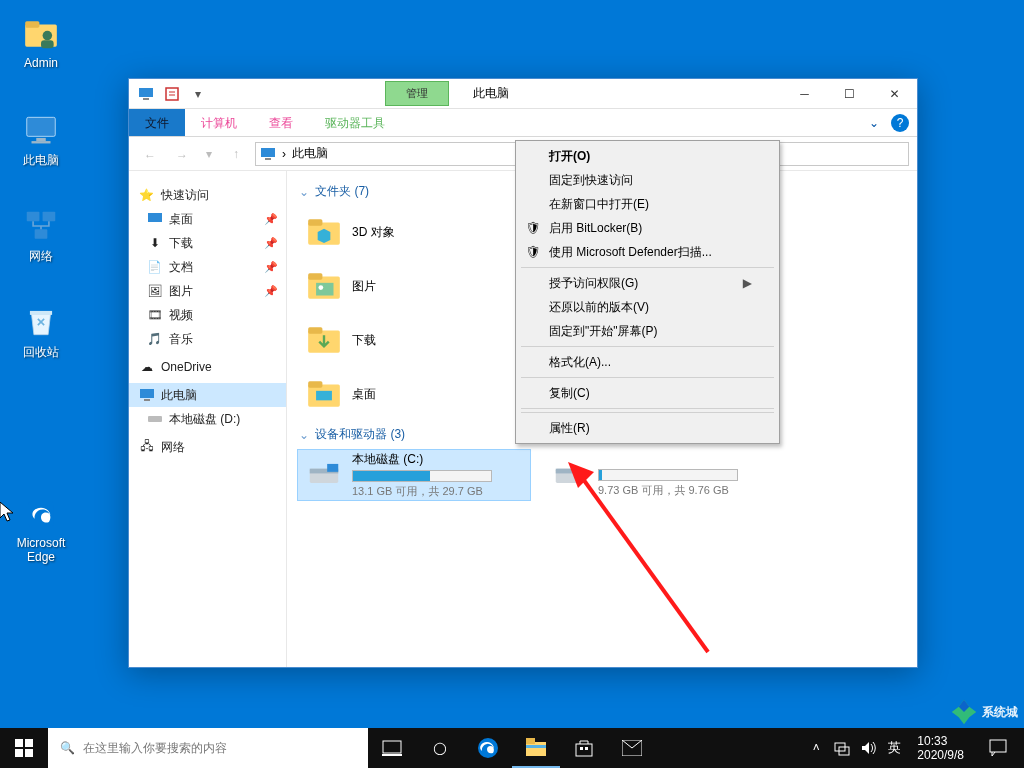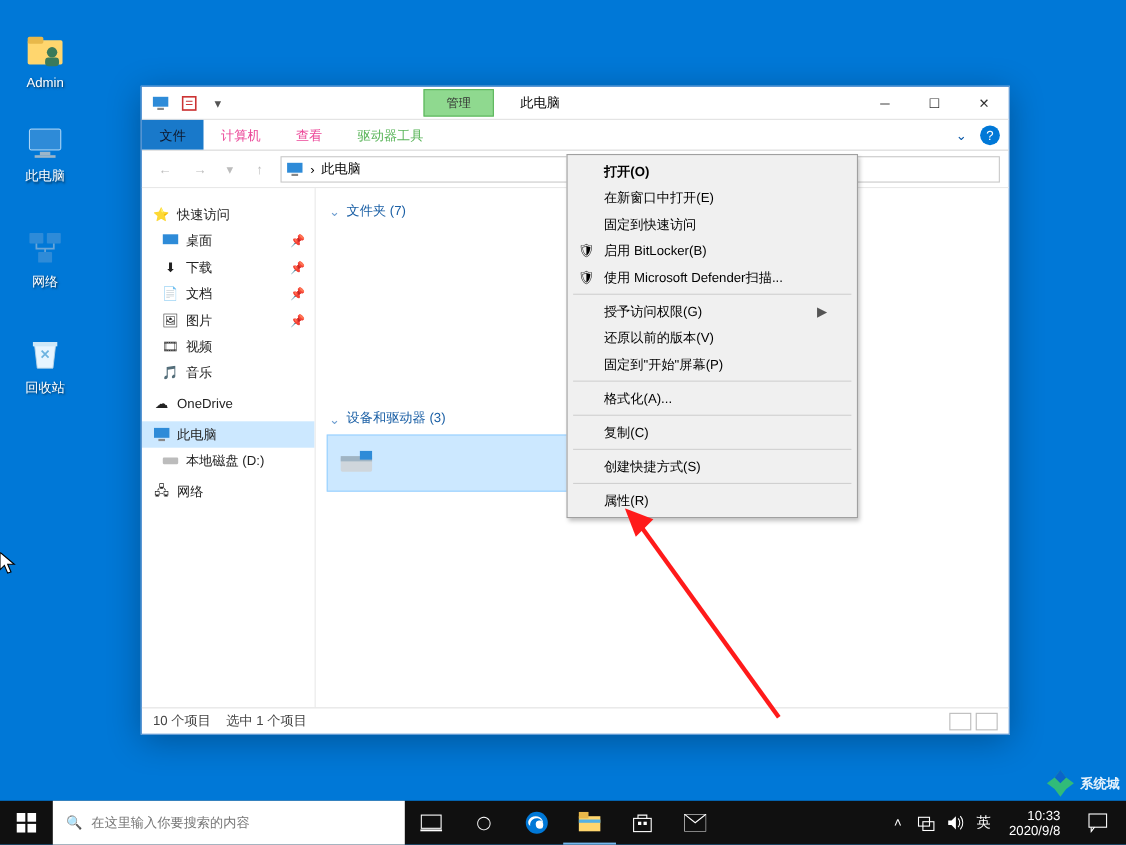--- a/index.html
+++ b/index.html
@@ -73,37 +73,37 @@
 .cm-sep { height: 1px; background: #d0d0d0; margin: 3px 2px; }
 
 
 .arrow-ann { position: absolute; left: 568px; top: 462px; width: 200px; height: 200px; z-index: 60; pointer-events: none; }
 
 
 .taskbar { position: absolute; left: 0; right: 0; bottom: 0; height: 40px; background: #101010; display: flex; align-items: stretch; color: #fff; }
 .tb-btn { width: 48px; display: flex; align-items: center; justify-content: center; color: #fff; }
 .tb-search { width: 320px; background: #fff; display: flex; align-items: center; gap: 8px; padding: 0 12px; color: #777; }
 .tb-tray { margin-left: auto; display: flex; align-items: center; gap: 8px; padding: 0 6px; }
-.tb-time { text-align: right; font-size: 11px; line-height: 1.2; padding: 0 6px; }
+.tb-time { text-align: left; font-size: 11px; line-height: 1.2; padding: 0 6px; }
 .tray-ico { width: 18px; height: 18px; display: flex; align-items: center; justify-content: center; }
 .ime { font-size: 13px; }
 .notif { width: 40px; display: flex; align-items: center; justify-content: center; }
 
 
 .watermark { position: absolute; right: 6px; bottom: 42px; color: #fff; font-size: 20px; font-weight: bold; opacity: .9; display: flex; align-items: center; gap: 4px; }
 .watermark .logo { width: 28px; height: 28px; }
 
 .cursor { position: absolute; left: 0px; top: 502px; width: 16px; height: 22px; z-index: 100; }
 </style>
 </head>
 <body>
 
 <div class="desktop">
 
-  <div class="desktop-icon" style="left:4px;top:26px">
+  <div class="desktop-icon" style="left:4px;top:14px">
     <div class="ico">
         <svg viewBox="0 0 48 48">
           <rect x="4" y="12" width="40" height="28" rx="2" fill="#ffd66e"></rect>
           <rect x="4" y="8" width="18" height="8" rx="2" fill="#e8b84a"></rect>
           <circle cx="32" cy="26" r="6" fill="#3a7a5a"></circle>
           <rect x="24" y="32" width="16" height="10" rx="4" fill="#3a7a5a"></rect>
         </svg>
       </div>
     <div class="lbl">Admin</div>
   </div>
@@ -130,20 +130,29 @@
   </div>
   <div class="desktop-icon" style="left:4px;top:302px">
     <div class="ico">
         <svg viewBox="0 0 48 48">
           <path d="M12 14h24l-3 26H15z" fill="#e6f5ff" stroke="#b8d4e8"></path>
           <rect x="10" y="10" width="28" height="5" fill="#cde8f8"></rect>
           <path d="M20 20l8 8M28 20l-8 8" stroke="#6cb3e0" stroke-width="2"></path>
         </svg>
       </div>
     <div class="lbl">回收站</div>
+  </div>
+  <div class="desktop-icon" style="left:4px;top:494px">
+    <div class="ico">
+        <svg viewBox="0 0 48 48">
+          <rect x="8" y="8" width="32" height="32" rx="4" fill="#0078d7"></rect>
+          <path d="M16 30a10 10 0 1118 4c-4 2-10 0-10-6 0-4 3-6 6-6 4 0 6 3 6 3s-2-9-12-9-14 9-8 14z" fill="#fff"></path>
+        </svg>
+      </div>
+    <div class="lbl">Microsoft Edge</div>
   </div>
 </div>
 
 <div class="window">
   <div class="titlebar">
     <div class="qat">
       <div class="qat-btn">
           <svg width="16" height="16" viewBox="0 0 16 16">
             <rect x="1" y="2" width="14" height="9" fill="#2e8bd8"></rect>
             <rect x="5" y="12" width="6" height="2" fill="#888"></rect>
@@ -258,20 +267,32 @@
           <span>网络</span>
         </div>
     </div>
 
     <div class="content">
       <div class="grp-hdr">
           <span class="tw">⌄</span>
           <span>文件夹 (7)</span>
         </div>
       <div class="tiles">
+        <div class="tile">
+            <div class="t-ico">
+              <svg viewBox="0 0 48 48">
+                <rect x="4" y="12" width="40" height="28" rx="2" fill="#ffd66e"></rect>
+                <rect x="4" y="8" width="18" height="8" rx="2" fill="#e8b84a"></rect>
+                <polygon points="24,20 32,24 32,34 24,38 16,34 16,24" fill="#35b1d8"></polygon>
+              </svg>
+            </div>
+            <div class="t-txt">
+              <div class="t-name">3D 对象</div>
+            </div>
+          </div>
         <div class="tile" style="visibility:hidden"></div>
         <div class="tile">
             <div class="t-ico">
               <svg viewBox="0 0 48 48">
                 <rect x="4" y="12" width="40" height="28" rx="2" fill="#ffd66e"></rect>
                 <rect x="4" y="8" width="18" height="8" rx="2" fill="#e8b84a"></rect>
                 <rect x="14" y="20" width="22" height="16" fill="#7ec89a"></rect>
                 <circle cx="20" cy="26" r="3" fill="#fff"></circle>
               </svg>
             </div>
@@ -313,59 +334,58 @@
         </div>
       <div class="tiles">
         <div class="tile sel">
           <div class="t-ico">
               <svg viewBox="0 0 48 48">
                 <rect x="6" y="16" width="36" height="18" rx="2" fill="#cfd6dc"></rect>
                 <rect x="6" y="16" width="36" height="6" fill="#9fb4c4"></rect>
                 <rect x="28" y="10" width="14" height="10" fill="#2e8bd8"></rect>
               </svg>
             </div>
+          <div class="t-txt">
+            <div class="t-name">本地磁盘 (C:)</div>
+            <div class="bar">
+                <div class="fill" style="width:56%"></div>
+              </div>
+            <div class="t-sub">13.1 GB 可用，共 29.7 GB</div>
+          </div>
         </div>
         <div class="tile">
           <div class="t-ico">
               <svg viewBox="0 0 48 48">
                 <rect x="6" y="16" width="36" height="18" rx="2" fill="#cfd6dc"></rect>
                 <rect x="6" y="16" width="36" height="6" fill="#9fb4c4"></rect>
               </svg>
             </div>
           <div class="t-txt">
             <div class="t-name">&nbsp;</div>
             <div class="bar">
                 <div class="fill" style="width:2%"></div>
               </div>
             <div class="t-sub">9.73 GB 可用，共 9.76 GB</div>
           </div>
         </div>
       </div>
     </div>
   </div>
 
-  <div class="status">
-    <span>10 个项目</span>
-    <span>选中 1 个项目</span>
-    <div class="viewbtns">
-      <div class="vb"></div>
-      <div class="vb"></div>
-    </div>
-  </div>
 </div>
 
 <div class="ctxmenu">
   <div class="cmi">
       <b>打开(O)</b>
     </div>
   <div class="cmi">
+      <span>固定到快速访问</span>
+    </div>
+  <div class="cmi">
       <span>在新窗口中打开(E)</span>
-    </div>
-  <div class="cmi">
-      <span>固定到快速访问</span>
     </div>
   <div class="cmi">
       <span class="cm-ico">🛡</span>
       <span>启用 BitLocker(B)</span>
     </div>
   <div class="cmi">
       <span class="cm-ico">🛡</span>
       <span>使用 Microsoft Defender扫描...</span>
     </div>
   <div class="cm-sep"></div>
@@ -381,23 +401,20 @@
     </div>
   <div class="cm-sep"></div>
   <div class="cmi">
       <span>格式化(A)...</span>
     </div>
   <div class="cm-sep"></div>
   <div class="cmi">
       <span>复制(C)</span>
     </div>
   <div class="cm-sep"></div>
-  <div class="cmi">
-      <span>创建快捷方式(S)</span>
-    </div>
   <div class="cm-sep"></div>
   <div class="cmi">
       <span>属性(R)</span>
     </div>
 </div>
 
 <svg class="arrow-ann" viewBox="0 0 200 200">
   <line x1="10" y1="10" x2="140" y2="190" stroke="#ff1a1a" stroke-width="4"></line>
   <polygon points="0,0 26,10 10,26" fill="#ff1a1a"></polygon>
 </svg>

